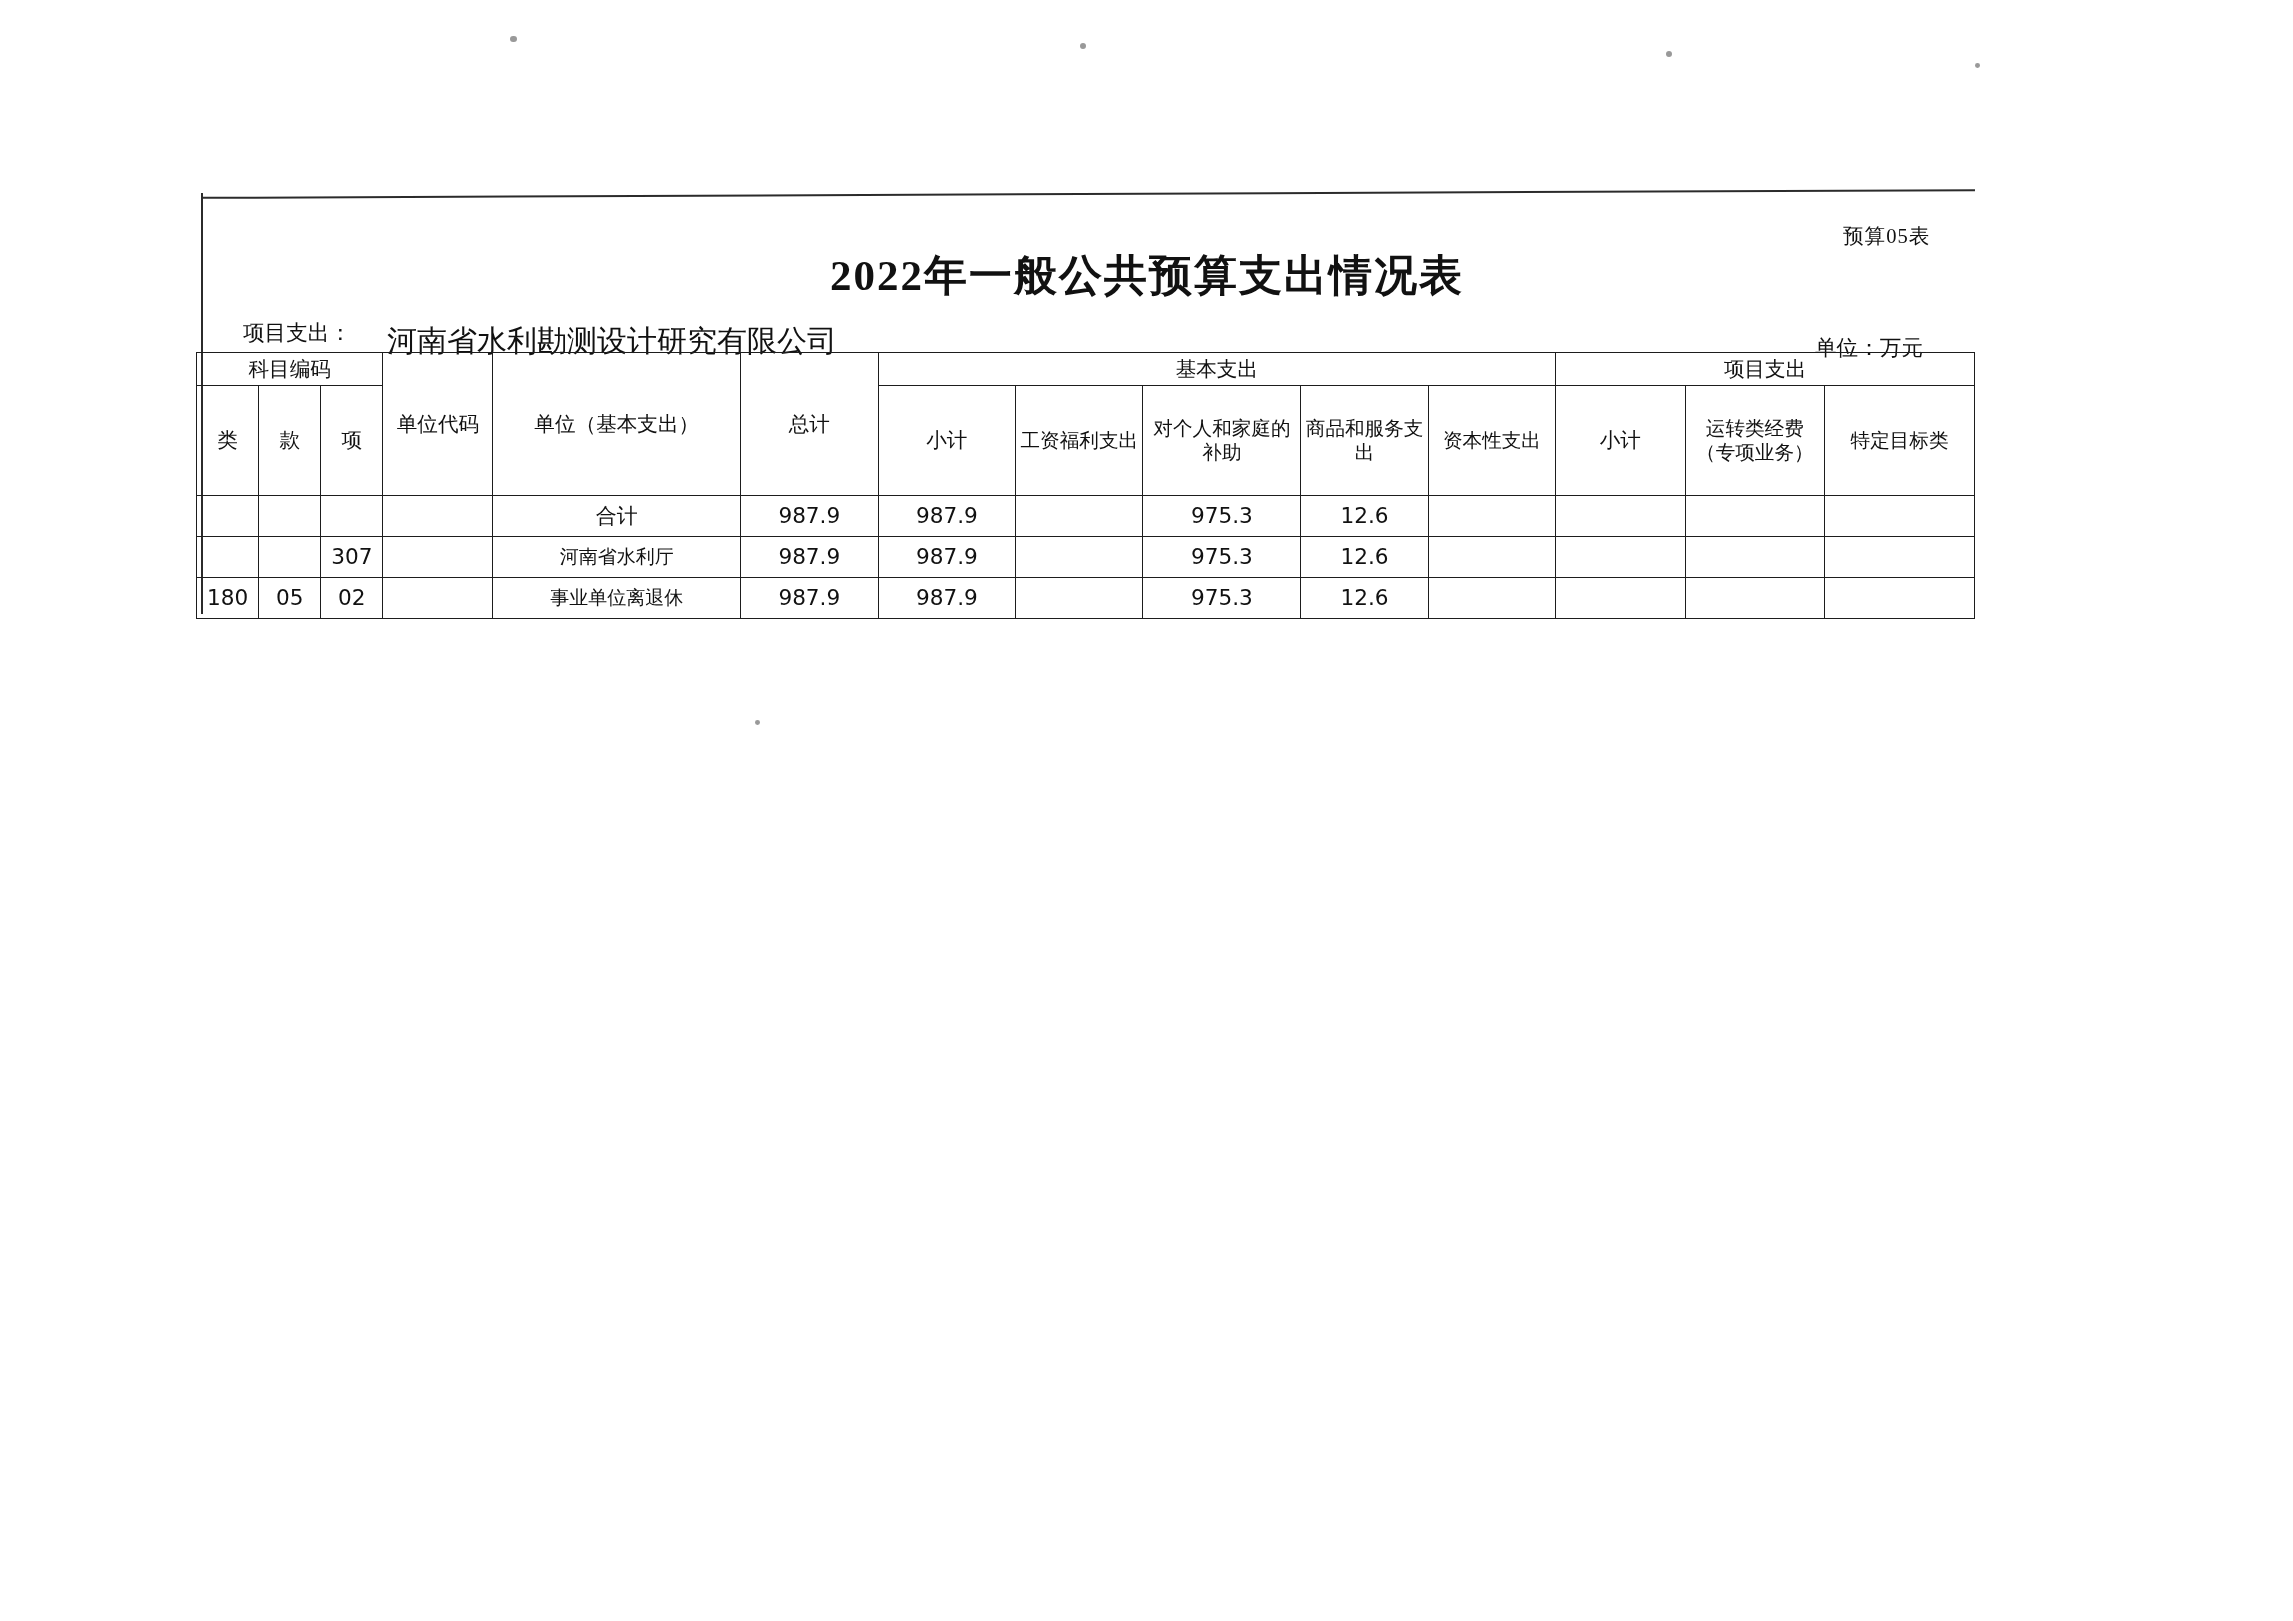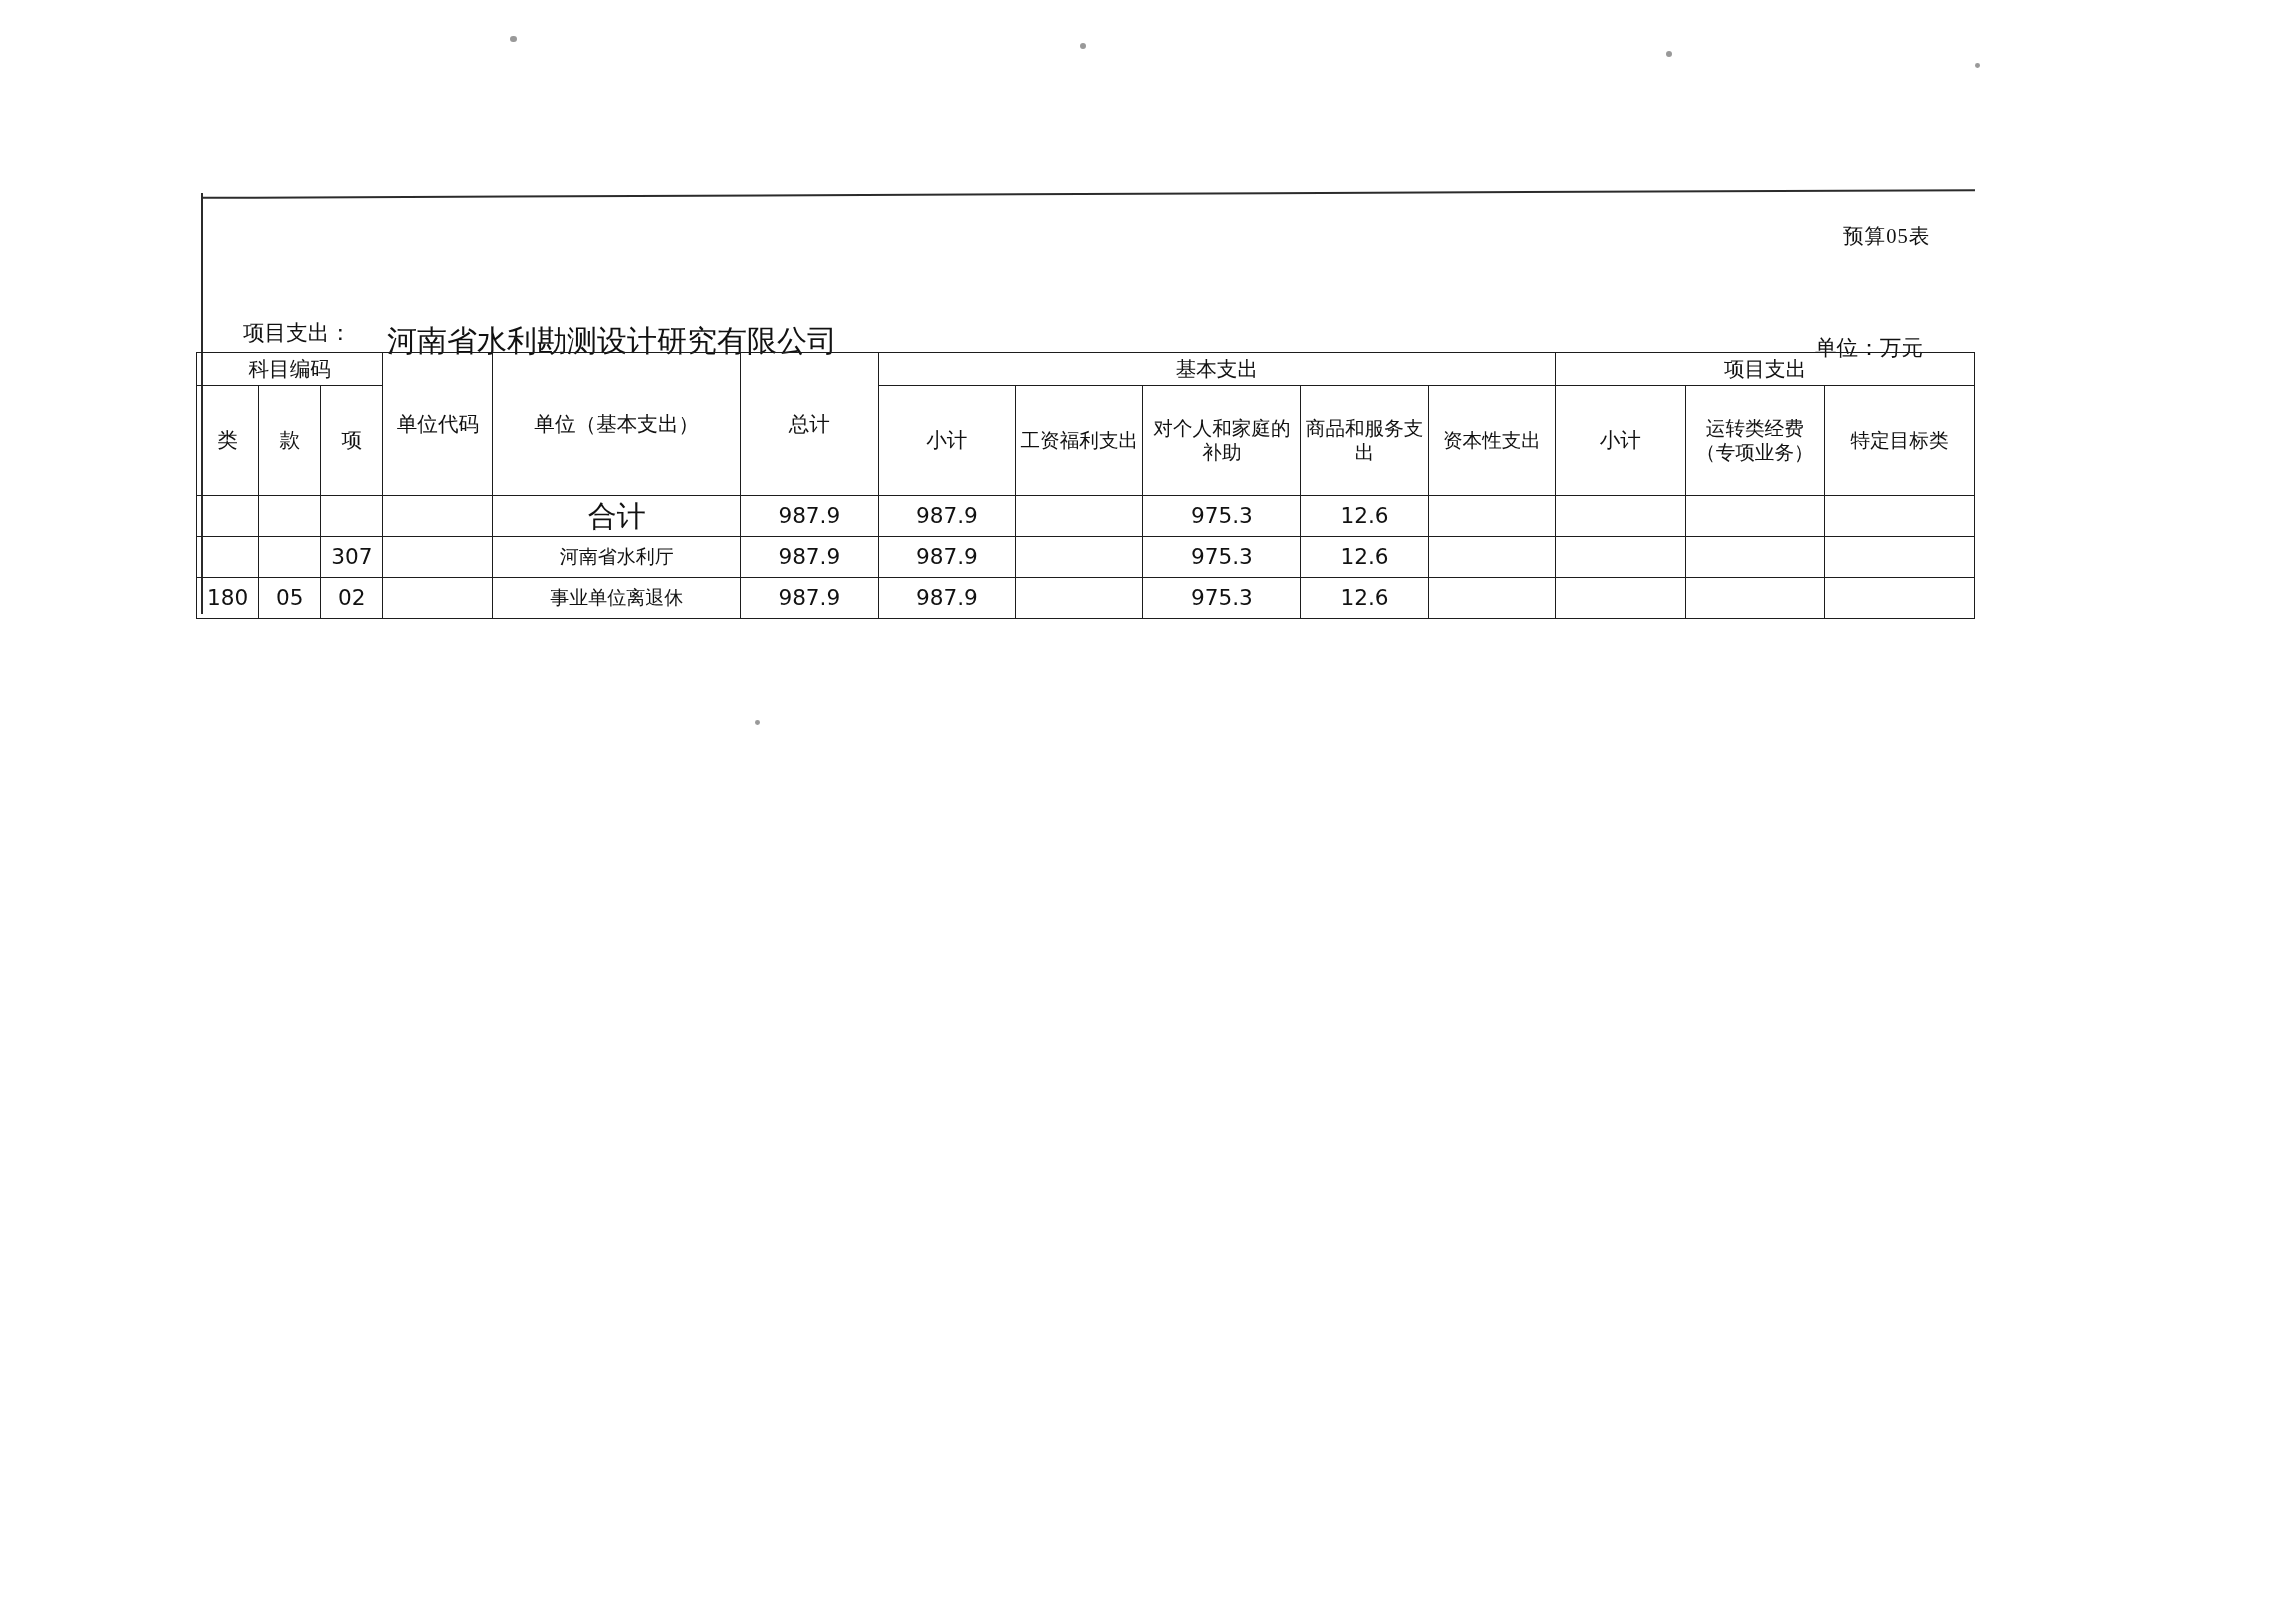--- a/index.html
+++ b/index.html
@@ -123,21 +123,21 @@
     font-family: "DejaVu Sans", "Liberation Sans", sans-serif;
     font-size: 21.6px;
   }
   .name-cell {
     text-align: left;
     padding-left: 33px;
     font-size: 19px;
   }
   .name-center {
     text-align: center;
-    font-size: 29px;
+    font-size: 21px;
   }
   .vtext {
     font-size: 20.6px;
   }
   .small-wrap {
     font-size: 19.6px;
   }
 </style>
 </head>
 <body>
@@ -148,20 +148,21 @@
   <div class="speck" style="left:1080px;top:29px;width:5.9px;height:5.9px;"></div>
   <div class="speck" style="left:1666px;top:37px;width:5.9px;height:5.9px;"></div>
   <div class="speck" style="left:1975px;top:49px;width:4.9px;height:4.9px;"></div>
   <div class="speck" style="left:755px;top:706px;width:4.9px;height:4.9px;"></div>
 
   <div class="sheet-top-line"></div>
   <div class="sheet-left-line"></div>
 
   <div class="form-no">预算05表</div>
 
+  <div class="doc-title">2022年一般公共预算支出情况表</div>
 
   <div class="unit-name-label">项目支出：</div>
   <div class="unit-name-value">河南省水利勘测设计研究有限公司</div>
   <div class="unit-measure">单位：万元</div>
 
   <table class="budget">
     <colgroup>
       <col style="width:61px">
       <col style="width:61px">
       <col style="width:61px">

